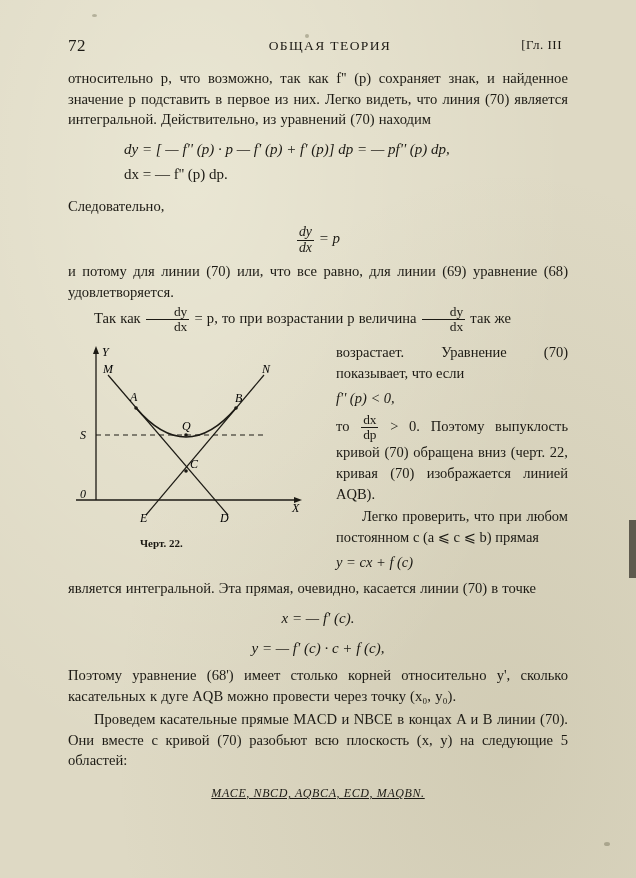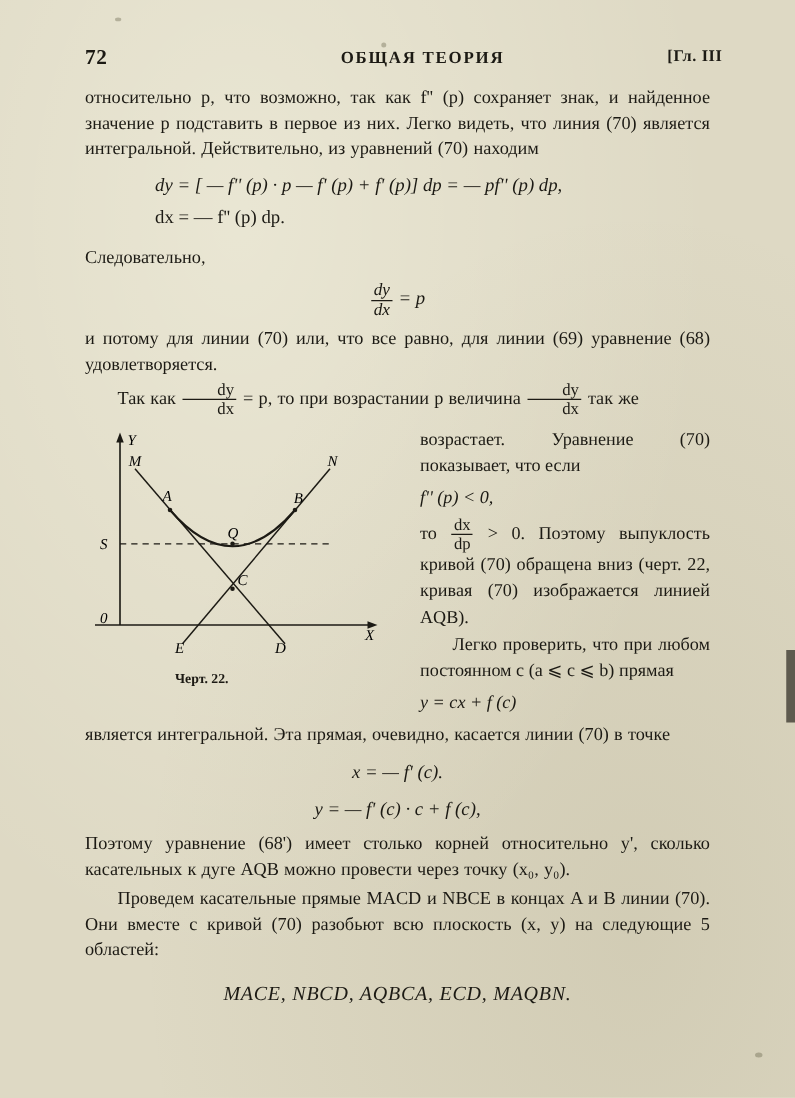--- a/index.html
+++ b/index.html
@@ -26,23 +26,22 @@
   }
   .page {
     position: absolute;
     inset: 0;
     padding: 0;
   }
   .header {
     position: absolute;
     top: 36px;
     left: 0;
-    right: 0;
+    right: 16px;
     height: 20px;
-    font-weight: bold;
   }
   .folio {
     position: absolute;
     left: 68px;
     top: 0;
     font-size: 17px;
     letter-spacing: 0.5px;
   }
   .running-title {
     position: absolute;
@@ -152,22 +151,23 @@
   }
   .wrap-col p { margin: 0 0 1px 0; }
   .tail {
     position: relative;
     margin-top: 8px;
   }
   .list-line {
     margin: 14px 0 6px 0;
     text-align: center;
     font-style: italic;
-    font-size: 16px;
+    font-size: 12px;
     letter-spacing: 0.6px;
+    text-decoration: underline;
   }
   .edge-mark {
     position: absolute;
     right: 0;
     top: 520px;
     width: 7px;
     height: 58px;
     background: #36322a;
     opacity: 0.75;
   }

